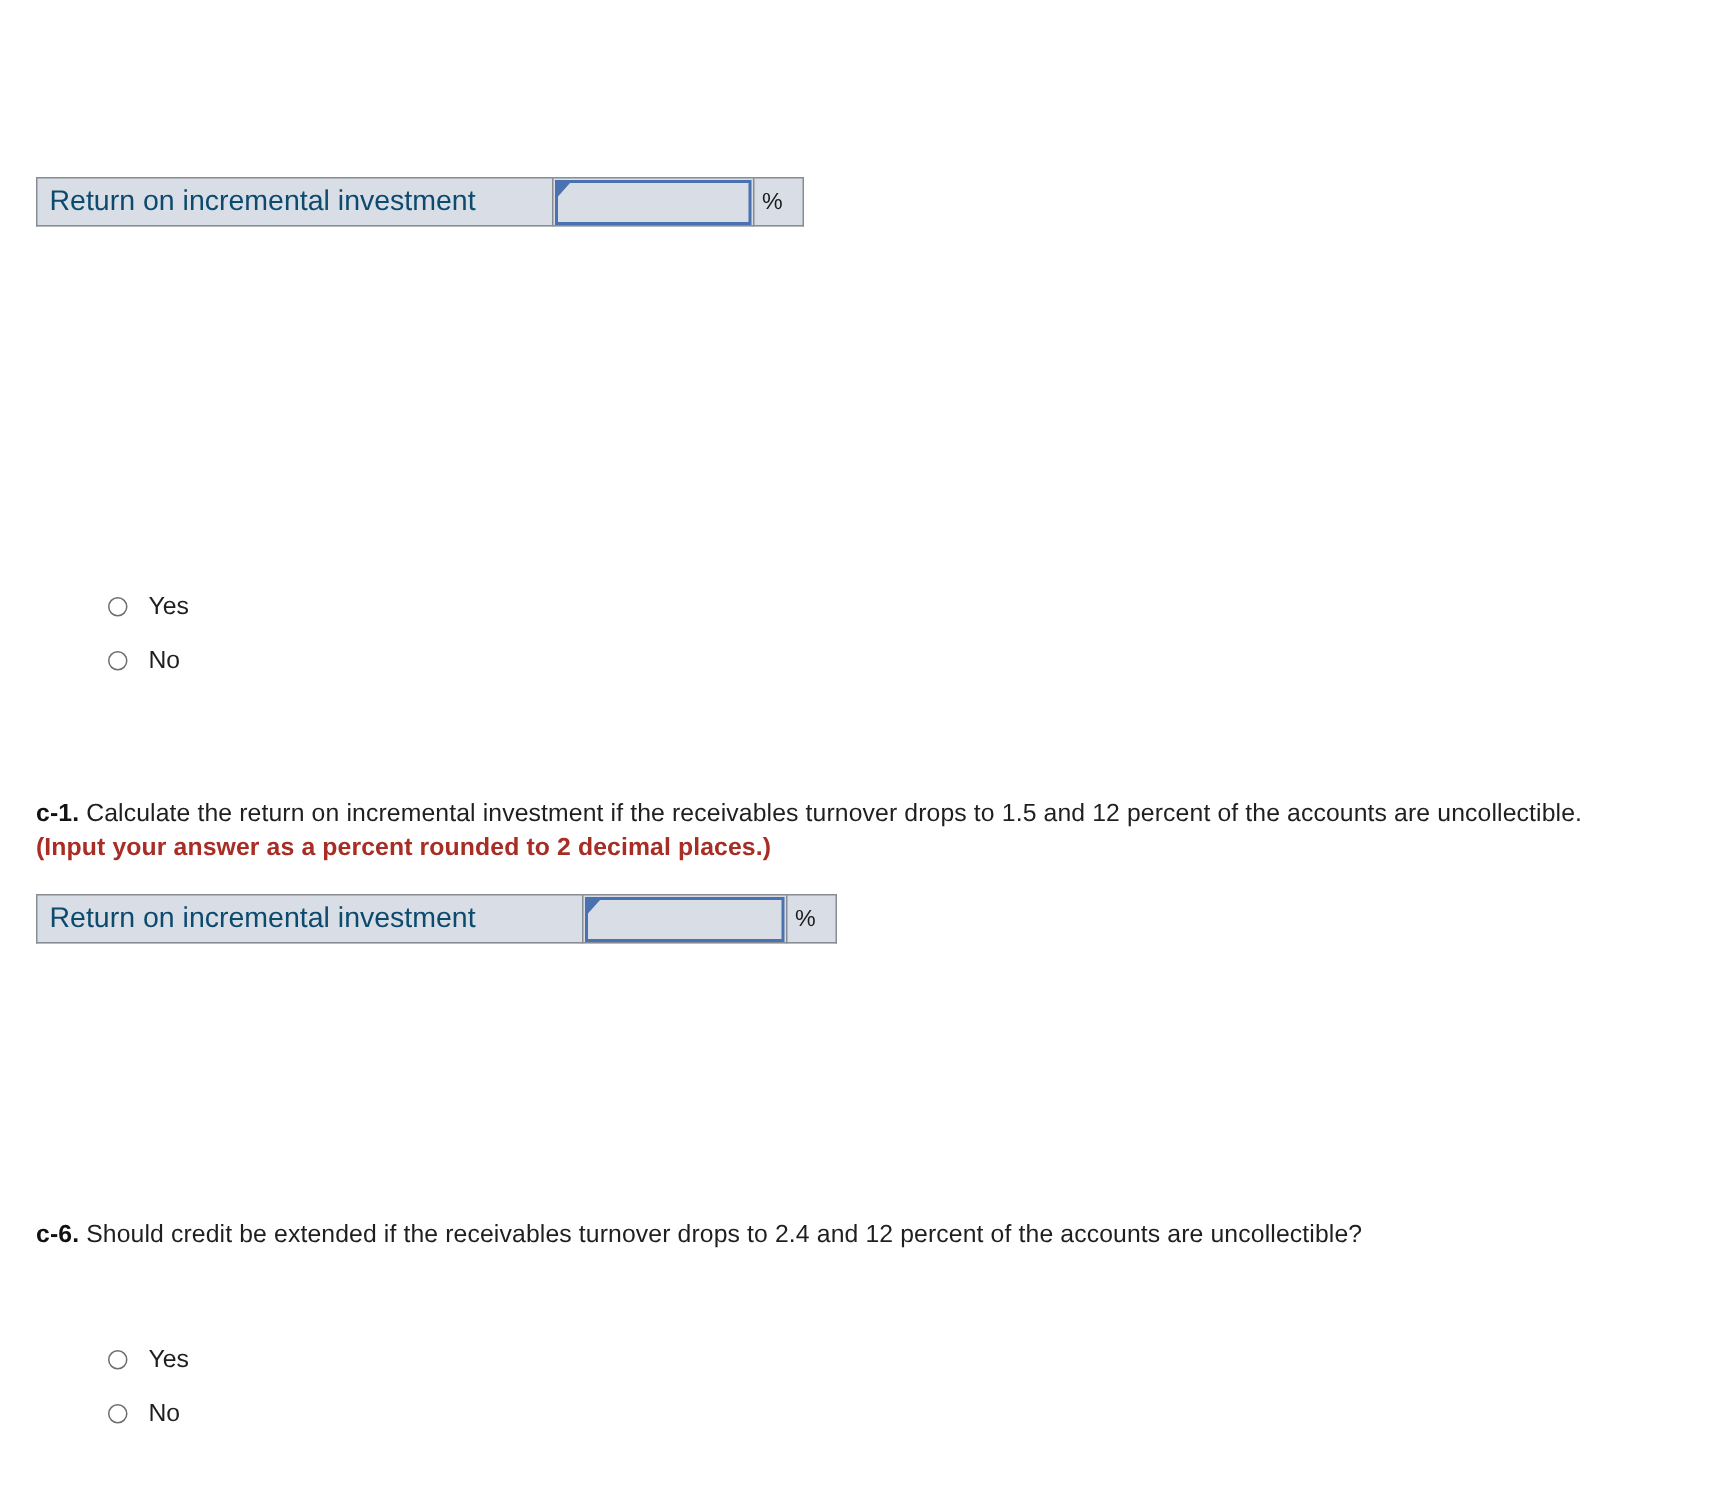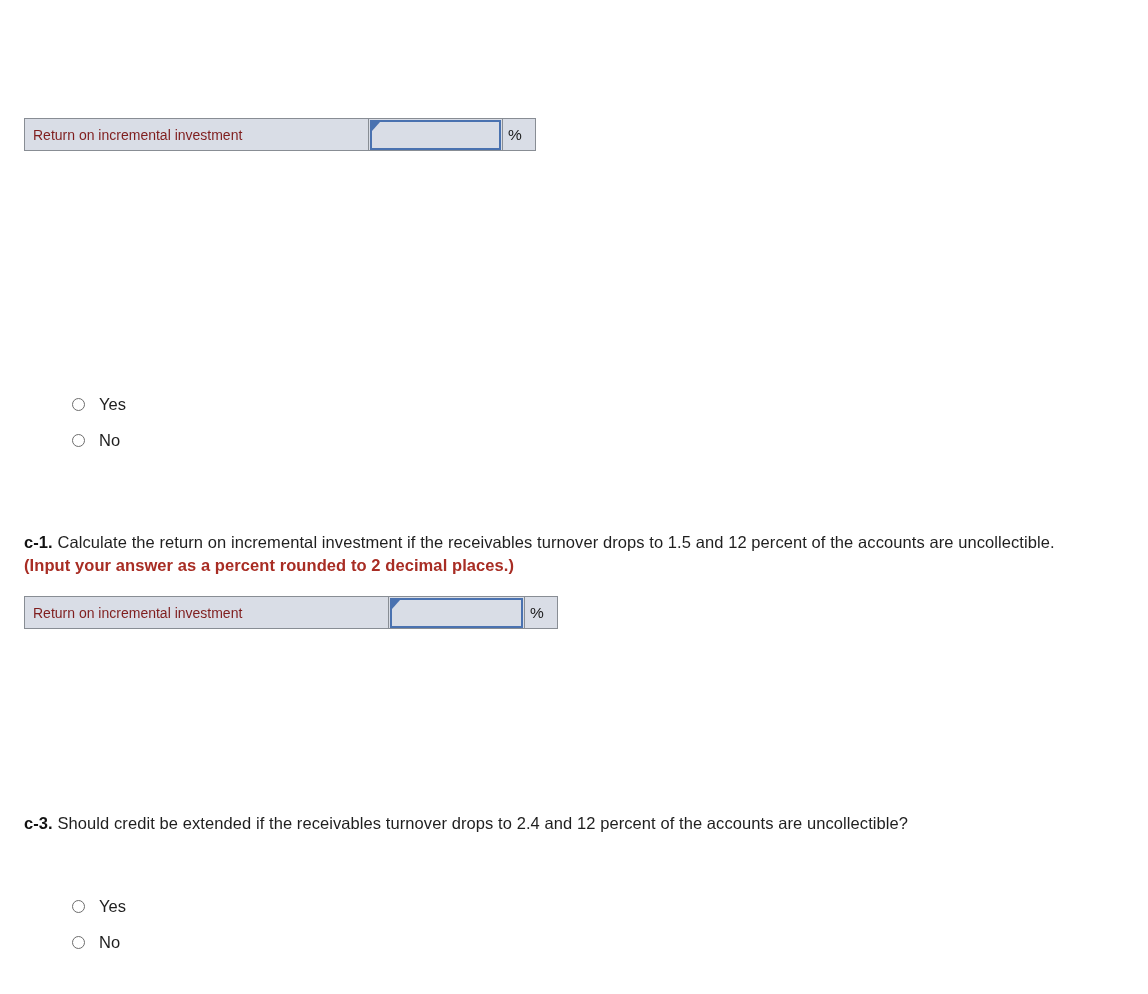--- a/index.html
+++ b/index.html
@@ -62,22 +62,22 @@
   .answer-table td {
     border: 1px solid #888d94;
     background: #d9dde6;
     height: 32px;
     padding: 0;
     vertical-align: middle;
   }
 
   td.cell-label {
     padding: 0 6px 0 8px;
-    font-size: 14px;
-    color: #7f1d1d;
+    font-size: 19px;
+    color: #0c4a6e;
     white-space: nowrap;
   }
   #table-b2 td.cell-label { width: 344px; }
   #table-c1 td.cell-label { width: 364px; }
 
   td.cell-input { padding: 0 1px; }
   #table-b2 td.cell-input { width: 134px; }
   #table-c1 td.cell-input { width: 136px; }
 
   td.cell-unit {
@@ -184,21 +184,21 @@
         <span class="entry-wrap">
           <input class="entry-box" type="text" placeholder="" style="">
           <span class="corner-flag"></span>
         </span>
       </td>
       <td class="cell-unit">%</td>
     </tr>
   </tbody>
     </table>
 
-  <p class="question" id="q-c2"><span class="q-label">c-3.</span><span> Should credit be extended if the receivables turnover drops to 2.4 and 12 percent of the accounts are uncollectible?</span></p>
+  <p class="question" id="q-c2"><span class="q-label">c-6.</span><span> Should credit be extended if the receivables turnover drops to 2.4 and 12 percent of the accounts are uncollectible?</span></p>
 
   <div class="options" id="opts-c2">
     <div class="option-row">
       <span class="radio-dot"></span>
       <span class="option-text">Yes</span>
     </div>
     <div class="option-row">
       <span class="radio-dot"></span>
       <span class="option-text">No</span>
     </div>

